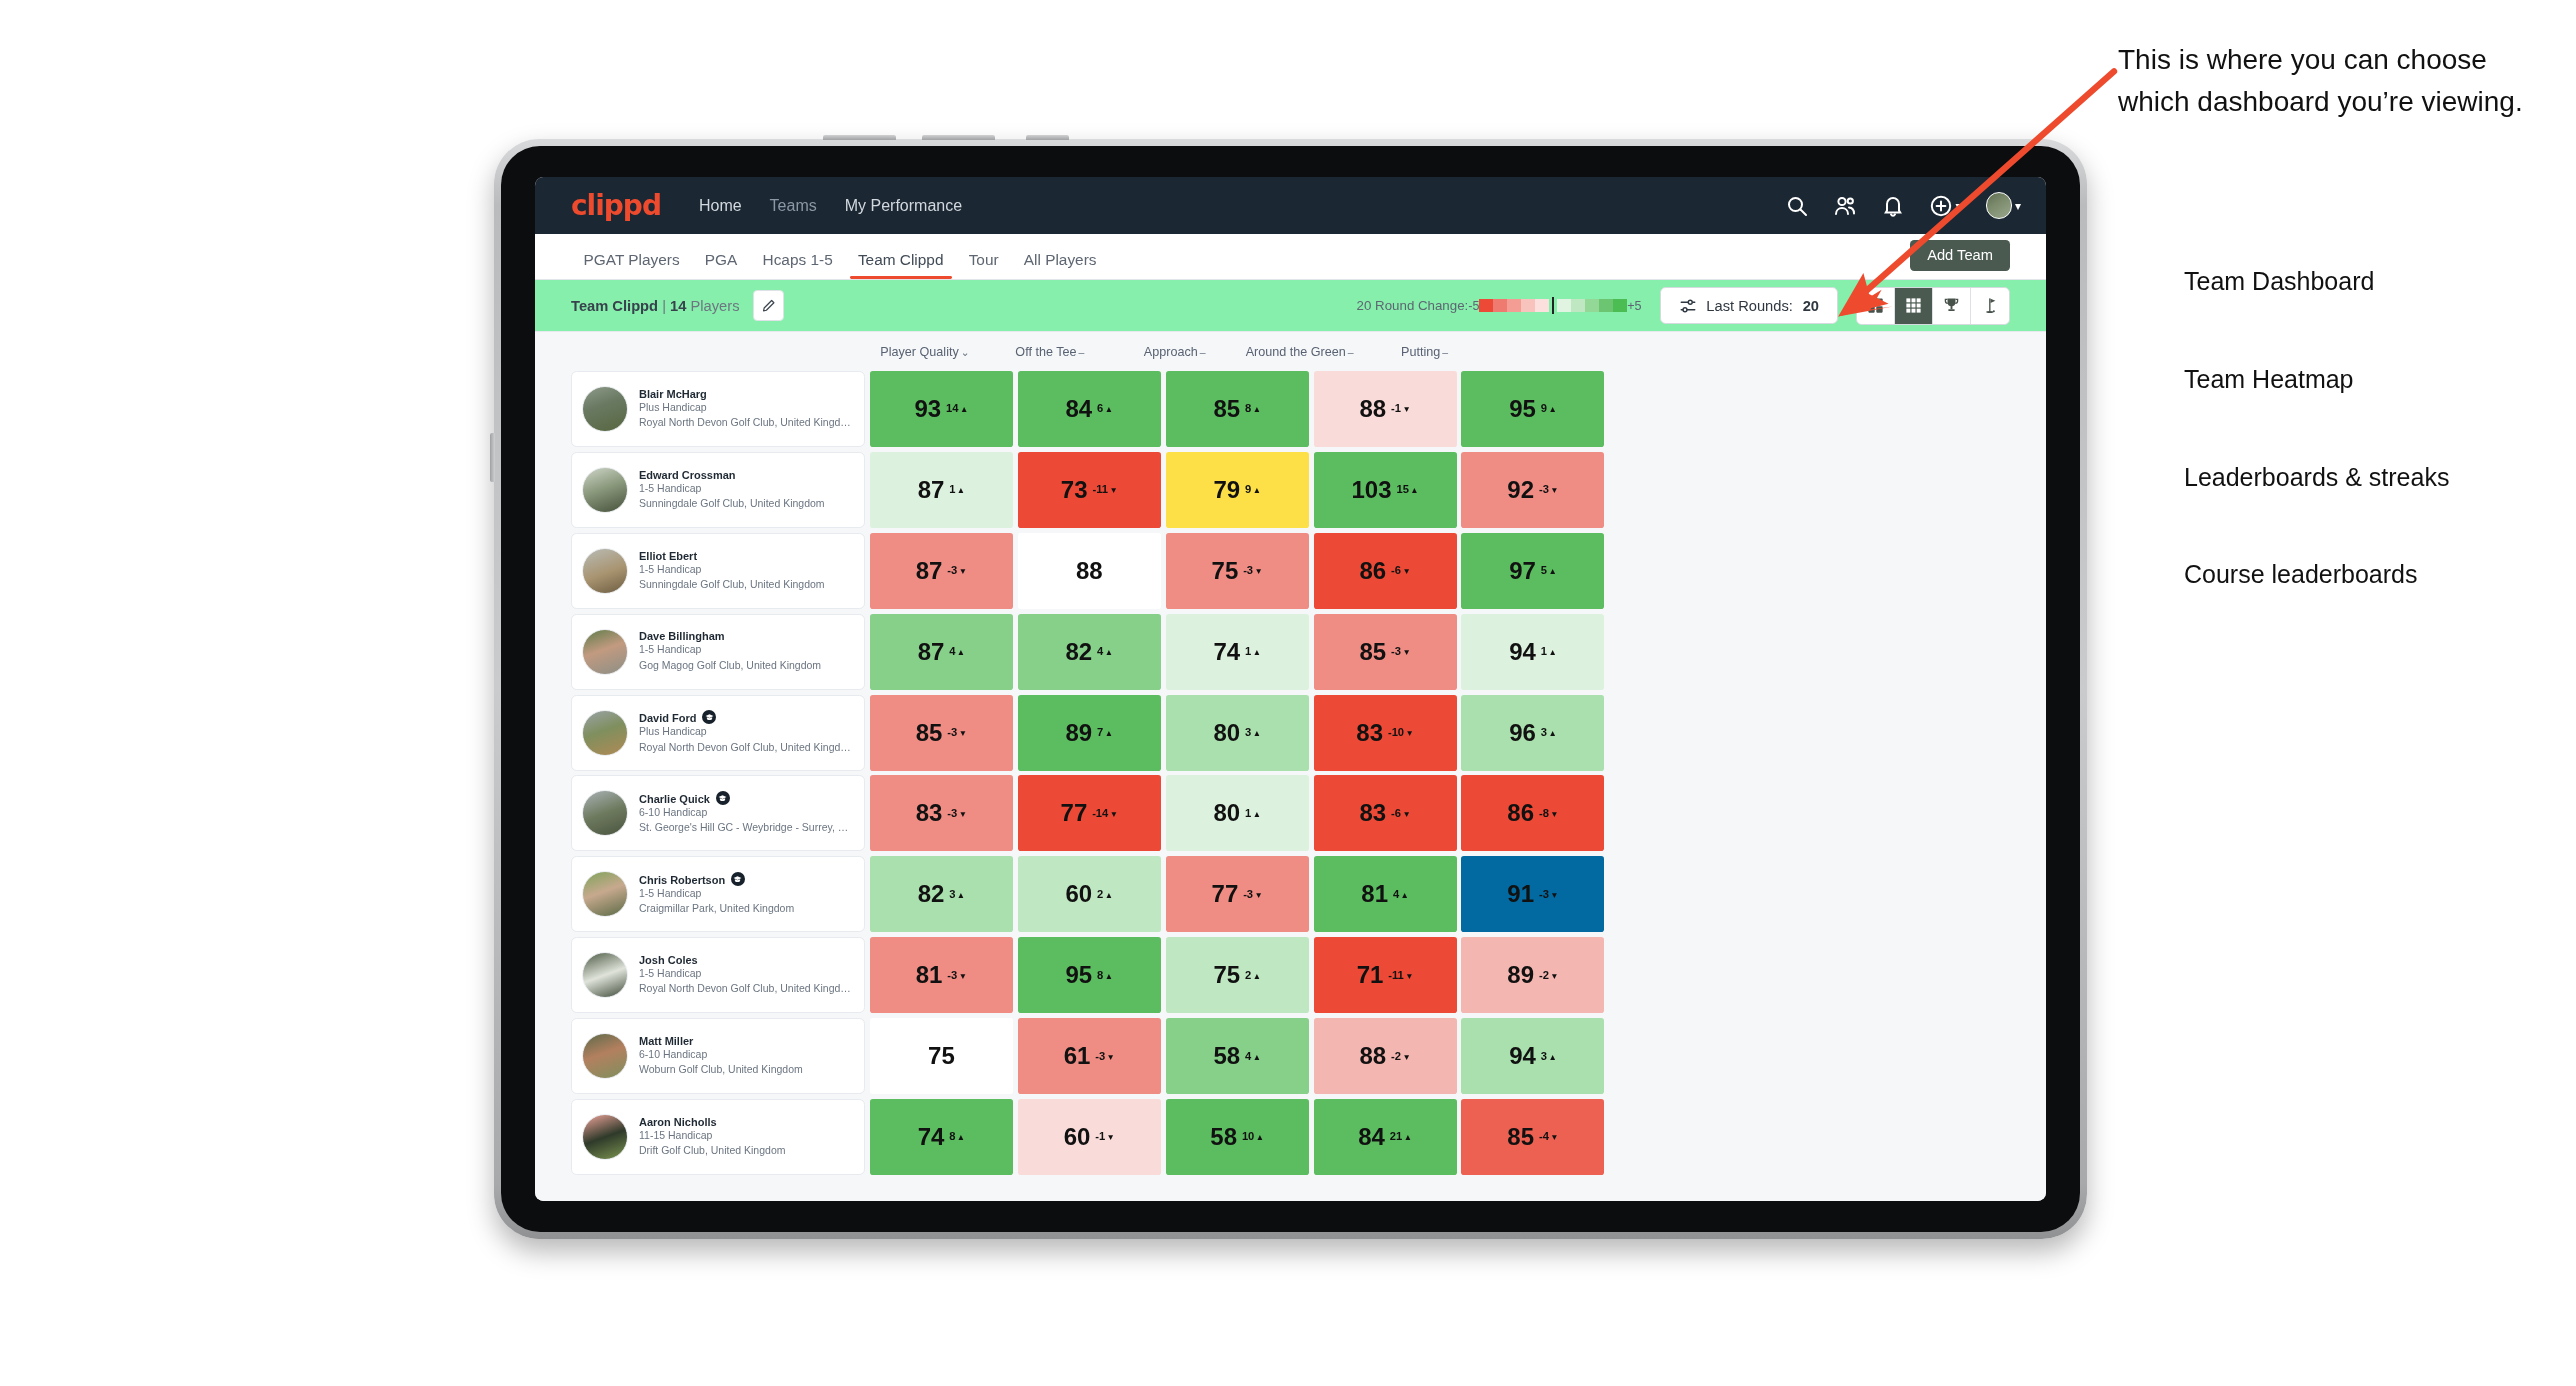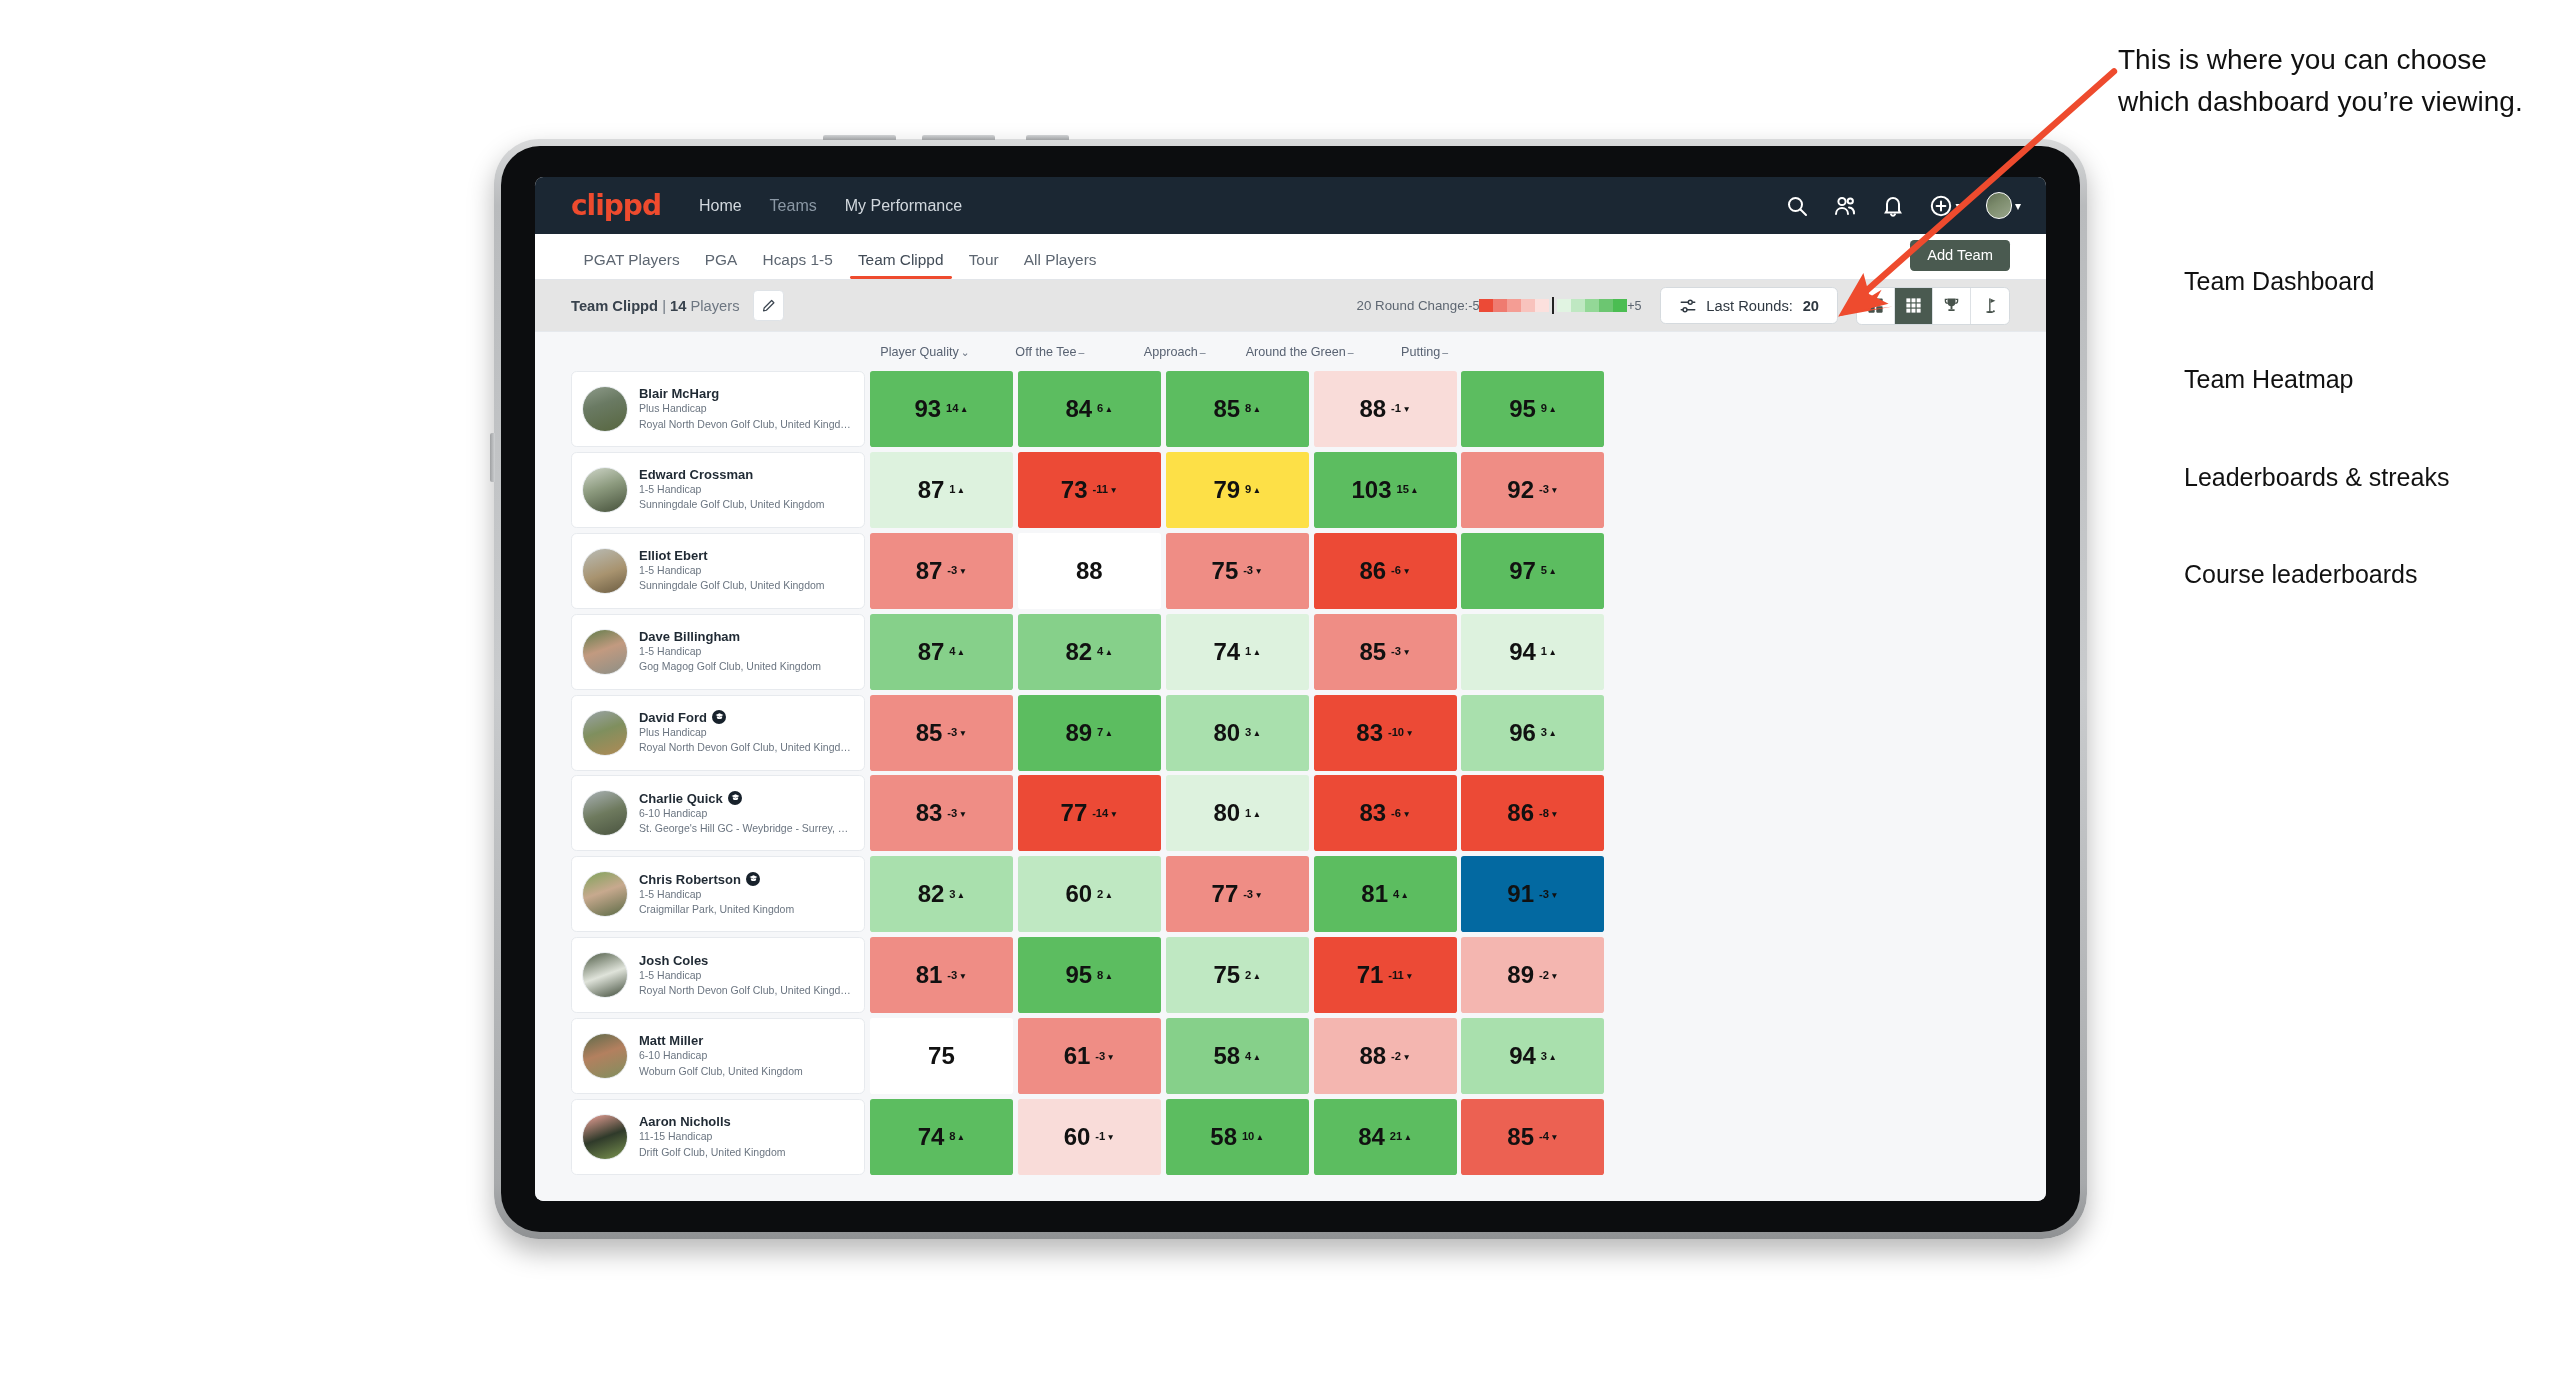--- a/index.html
+++ b/index.html
@@ -105,21 +105,21 @@
   #add-team-btn {
     position: absolute; right: 36px; top: 5.6px;
     background: #4a5a50; color: #fff;
     font-size: 14.7px;
     padding: 7.7px 17px;
     border-radius: 4.2px;
   }
 
   
   #toolbar {
-    height: 52px; background: #e5e5e5;
+    height: 52px; background: #86efac;
     border-bottom: 0.7px solid #e6e9ed;
     display: flex; align-items: center;
     padding: 0 36px;
   }
   #team-label { font-size: 14.7px; color:#38424d; }
   #team-label b { font-weight:700; }
   #team-label .muted { color:#6d7681; }
   #edit-team-btn {
     width: 31px; height: 31px; margin-left: 14px;
     border: 0.7px solid #dfe3e7; border-radius: 4.2px;
@@ -166,21 +166,21 @@
   .pcard {
     width: 294px; flex:none; margin-right: 4.9px;
     background:#fff; border:0.7px solid #e7eaee; border-radius: 5.6px;
     display:flex; align-items:center; padding: 0 9.8px;
   }
   .pavatar {
     width: 46px; height: 46px; border-radius: 50%;
     border: 1.4px solid #eceff2; flex:none; margin-right: 11.2px;
   }
   .pinfo { min-width:0; }
-  .pname { font-size: 13px; font-weight:700; color:#1f2933; display:flex; align-items:flex-start; gap:5.6px; white-space:nowrap; }
+  .pname { font-size: 11px; font-weight:700; color:#1f2933; display:flex; align-items:flex-end; gap:5.6px; white-space:nowrap; }
   .badge-grad { width:14px; height:14px; border-radius:50%; background:#17212b; display:inline-flex; align-items:center; justify-content:center; flex:none;}
   .badge-grad svg { width: 9px; height: 9px; color:#fff; }
   .pmeta { font-size: 10.5px; color:#6b7581; line-height:1.45; white-space:nowrap; overflow:hidden; text-overflow:ellipsis; max-width: 218px; }
   .cell {
     width: 143px; flex:none; margin-right: 4.9px;
     border-radius: 2.8px;
     display:flex; align-items:center; justify-content:center;
     gap: 4.9px;
   }
   .cell .val { font-size: 24px; font-weight:700; color:#111; line-height:1; }

